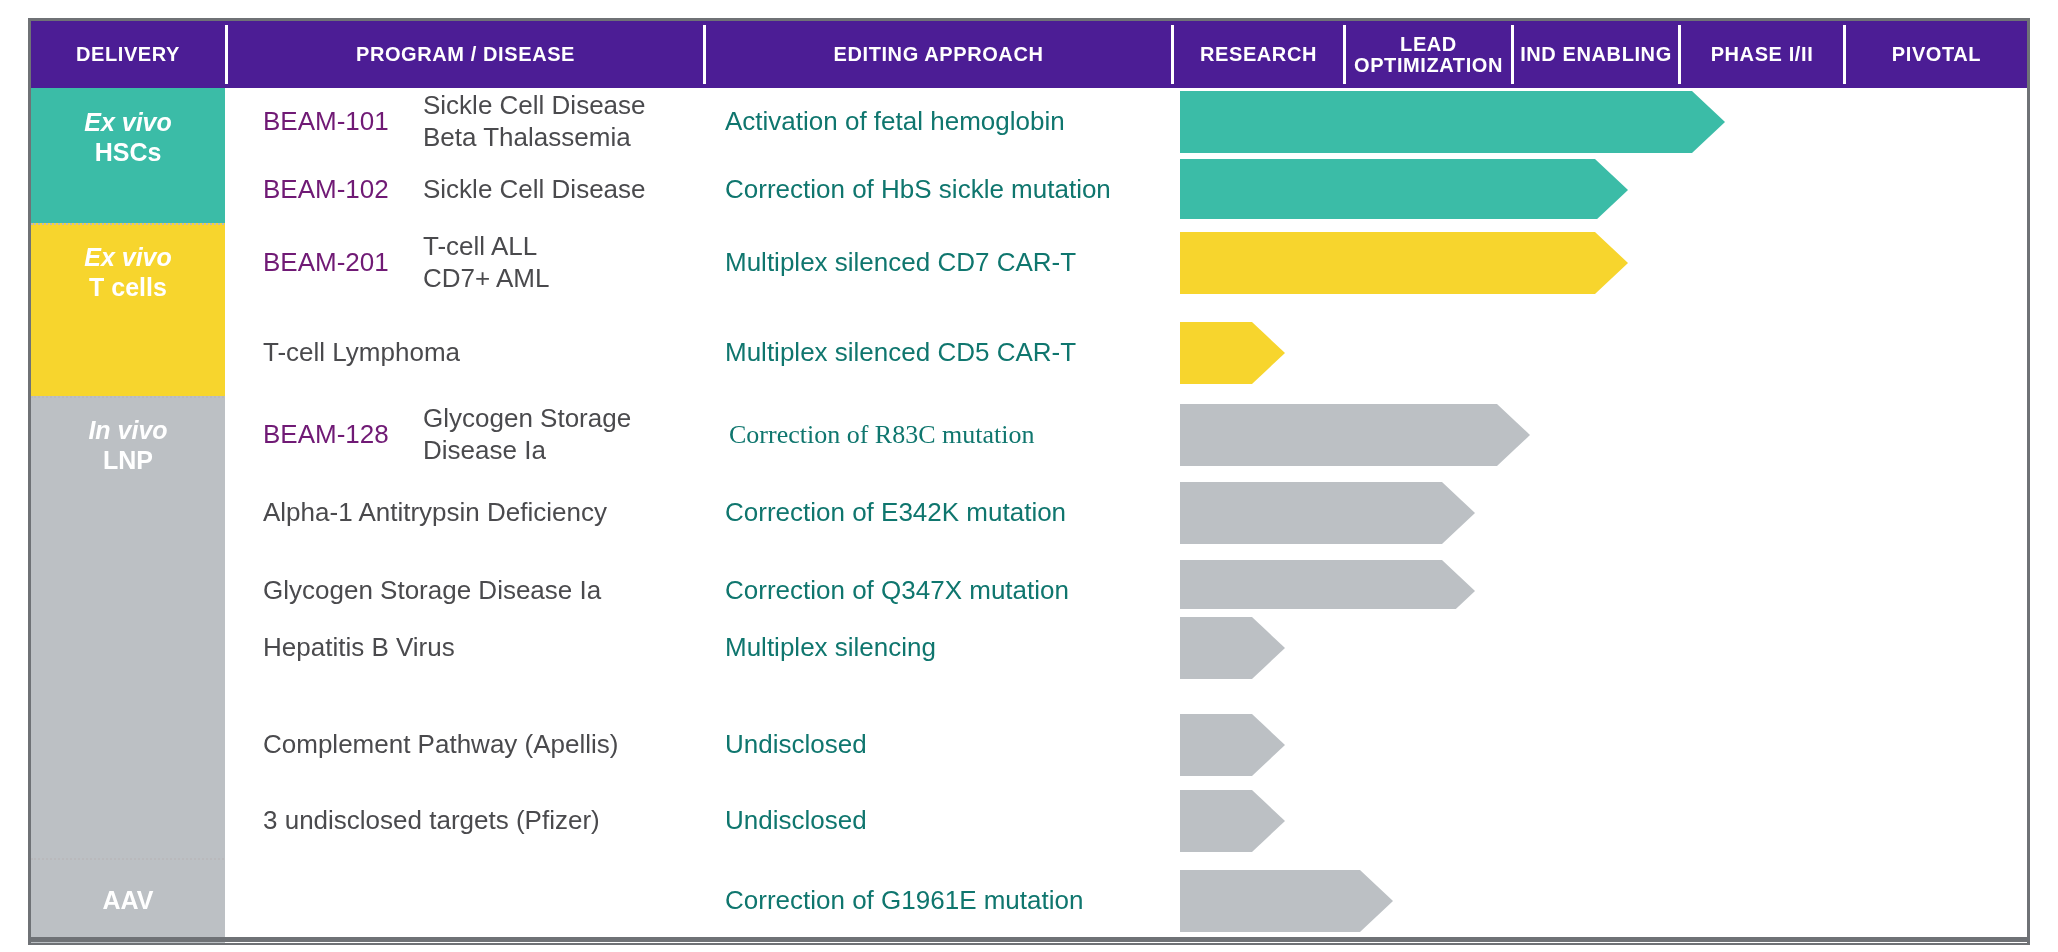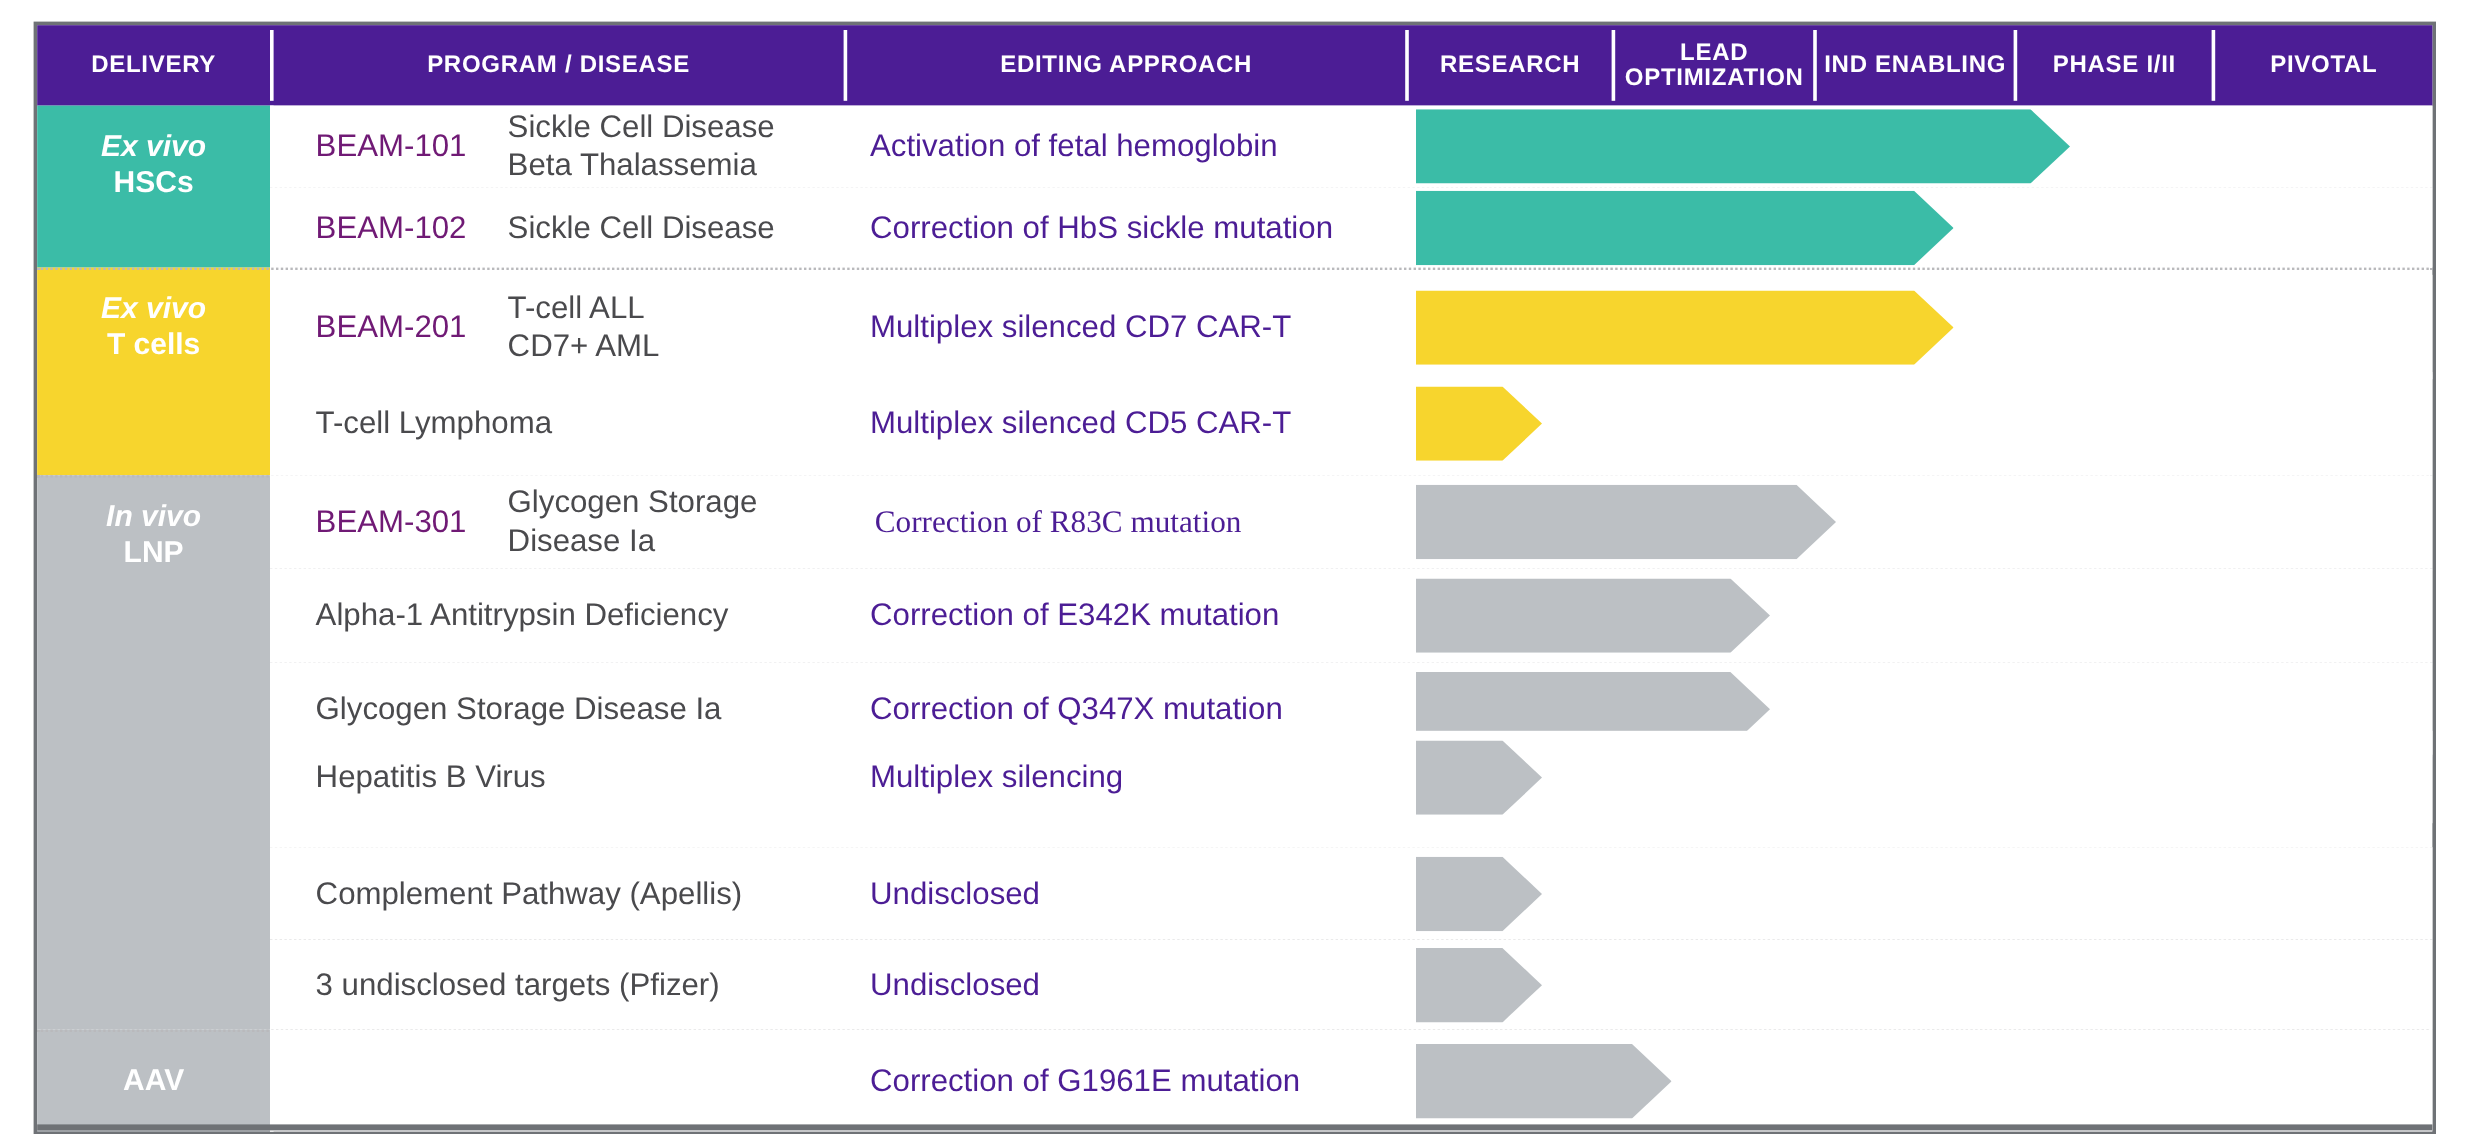--- a/index.html
+++ b/index.html
@@ -30,21 +30,21 @@
   .row{position:absolute;left:194px;right:0;box-sizing:border-box;background:#ffffff;}
   .rowsep{position:absolute;left:194px;right:0;height:0;
           border-top:2px dotted #b9b9bc;}
   .grpsep{position:absolute;left:0;right:0;height:0;border-top:2px dotted #b9b9bc;}
 
   .c-prog{position:absolute;left:0;top:0;height:100%;display:flex;align-items:center;
           font-size:26px;color:#701a75;white-space:pre-line;line-height:1.22;}
   .c-dis{position:absolute;top:0;height:100%;display:flex;align-items:center;
          font-size:26px;color:#4a4a4d;white-space:pre-line;line-height:1.22;}
   .c-appr{position:absolute;top:0;height:100%;display:flex;align-items:center;
-          font-size:26px;color:#4c1d95;line-height:1.22;}
+          font-size:26px;color:#0f766e;line-height:1.22;}
 
   
   .vsep{position:absolute;width:3px;background:#ffffff;}
 
   
   .arrowwrap{position:absolute;top:50%;transform:translateY(-50%);height:62px;}
   .arrow{width:100%;height:100%;display:block;}
 
   .bottomline{position:absolute;left:0;right:0;bottom:0;height:5px;background:#6f7276;}
 </style>
@@ -119,21 +119,21 @@
       <div class="c-dis" style="left:198px;width:300px;">Sickle Cell Disease</div>
       <div class="c-appr" style="left:500px;width:440px;">Correction of HbS sickle mutation</div>
       <div class="arrowwrap" style="left:955px;width:448px;">
         <svg class="arrow" viewBox="0 0 448 62" preserveAspectRatio="none">
           <polygon points="0,0 415,0 448,31 415,62 0,62" fill="#3bbca7"></polygon>
         </svg>
       </div>
     </div>
     <div class="grpsep" style="top:202px;"></div>
 
-    <div class="row" style="top:208px;height:87px;">
+    <div class="row" style="top:198px;height:87px;">
       <div class="c-prog" style="left:38px;width:160px;">BEAM-201</div>
       <div class="c-dis" style="left:198px;width:300px;">T-cell ALL
 CD7+ AML</div>
       <div class="c-appr" style="left:500px;width:440px;">Multiplex silenced CD7 CAR-T</div>
       <div class="arrowwrap" style="left:955px;width:448px;">
         <svg class="arrow" viewBox="0 0 448 62" preserveAspectRatio="none">
           <polygon points="0,0 415,0 448,31 415,62 0,62" fill="#f7d52d"></polygon>
         </svg>
       </div>
     </div>
@@ -145,21 +145,21 @@
       <div class="c-appr" style="left:500px;width:440px;">Multiplex silenced CD5 CAR-T</div>
       <div class="arrowwrap" style="left:955px;width:105px;">
         <svg class="arrow" viewBox="0 0 105 62" preserveAspectRatio="none">
           <polygon points="0,0 72,0 105,31 72,62 0,62" fill="#f7d52d"></polygon>
         </svg>
       </div>
     </div>
     <div class="grpsep" style="top:375px;"></div>
 
     <div class="row" style="top:375px;height:78px;">
-      <div class="c-prog" style="left:38px;width:160px;">BEAM-301</div>
+      <div class="c-prog" style="left:38px;width:160px;">BEAM-128</div>
       <div class="c-dis" style="left:198px;width:300px;">Glycogen Storage
 Disease Ia</div>
       <div class="c-appr" style="left:504px;width:440px;font-family:Liberation Serif, serif;">Correction of R83C mutation</div>
       <div class="arrowwrap" style="left:955px;width:350px;">
         <svg class="arrow" viewBox="0 0 350 62" preserveAspectRatio="none">
           <polygon points="0,0 317,0 350,31 317,62 0,62" fill="#bcc0c4"></polygon>
         </svg>
       </div>
     </div>
     <div class="rowsep" style="top:453px;"></div>

